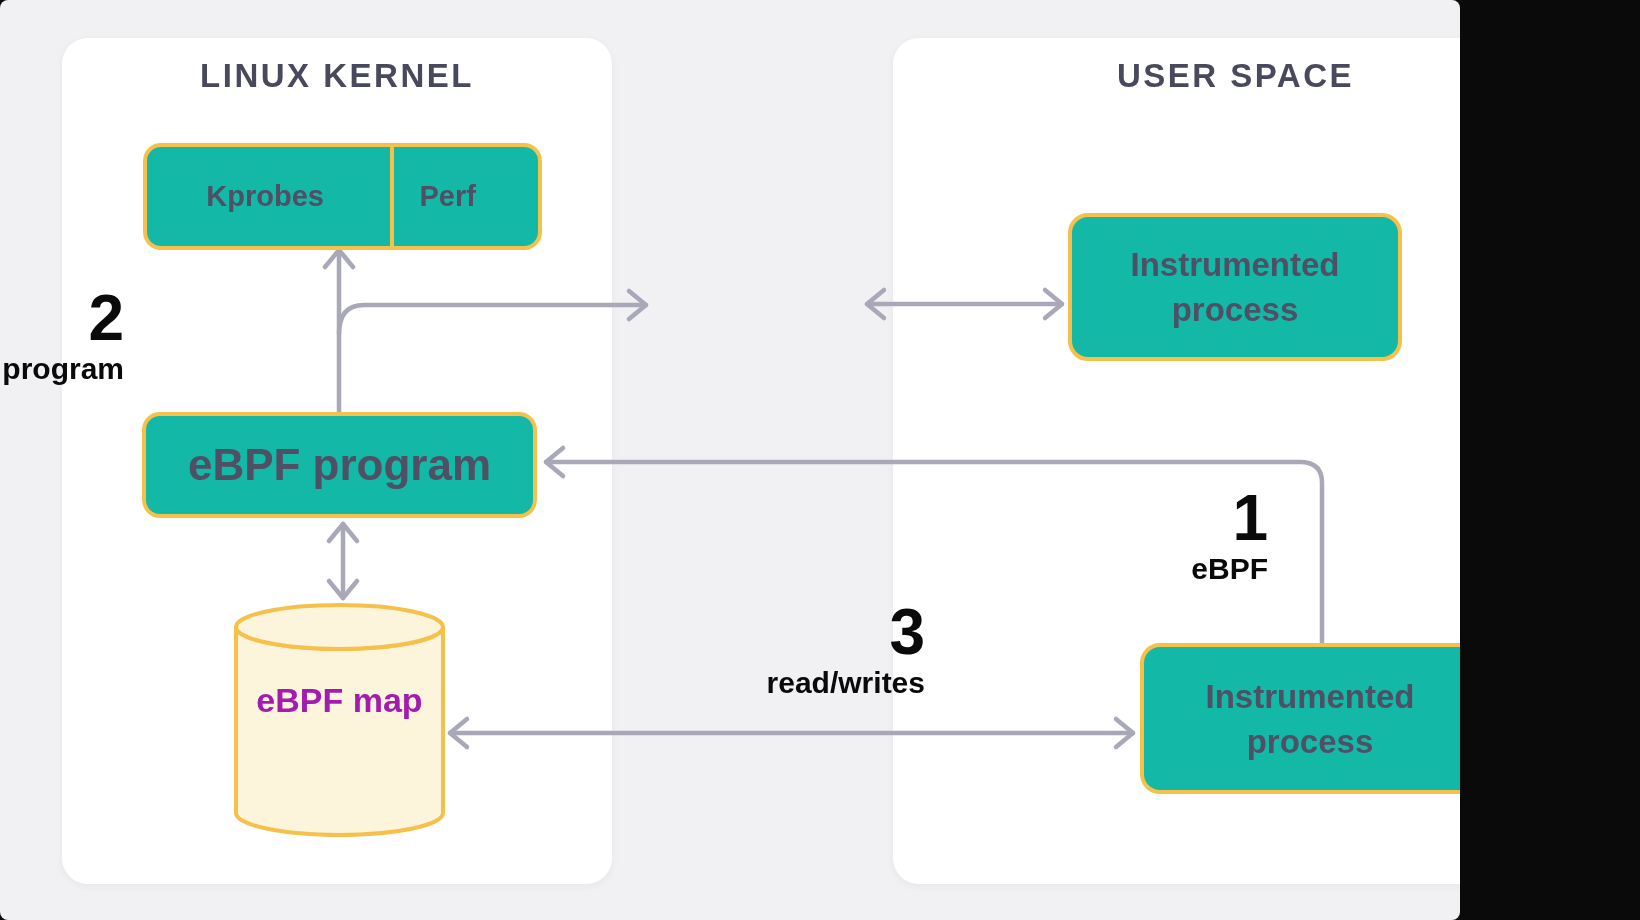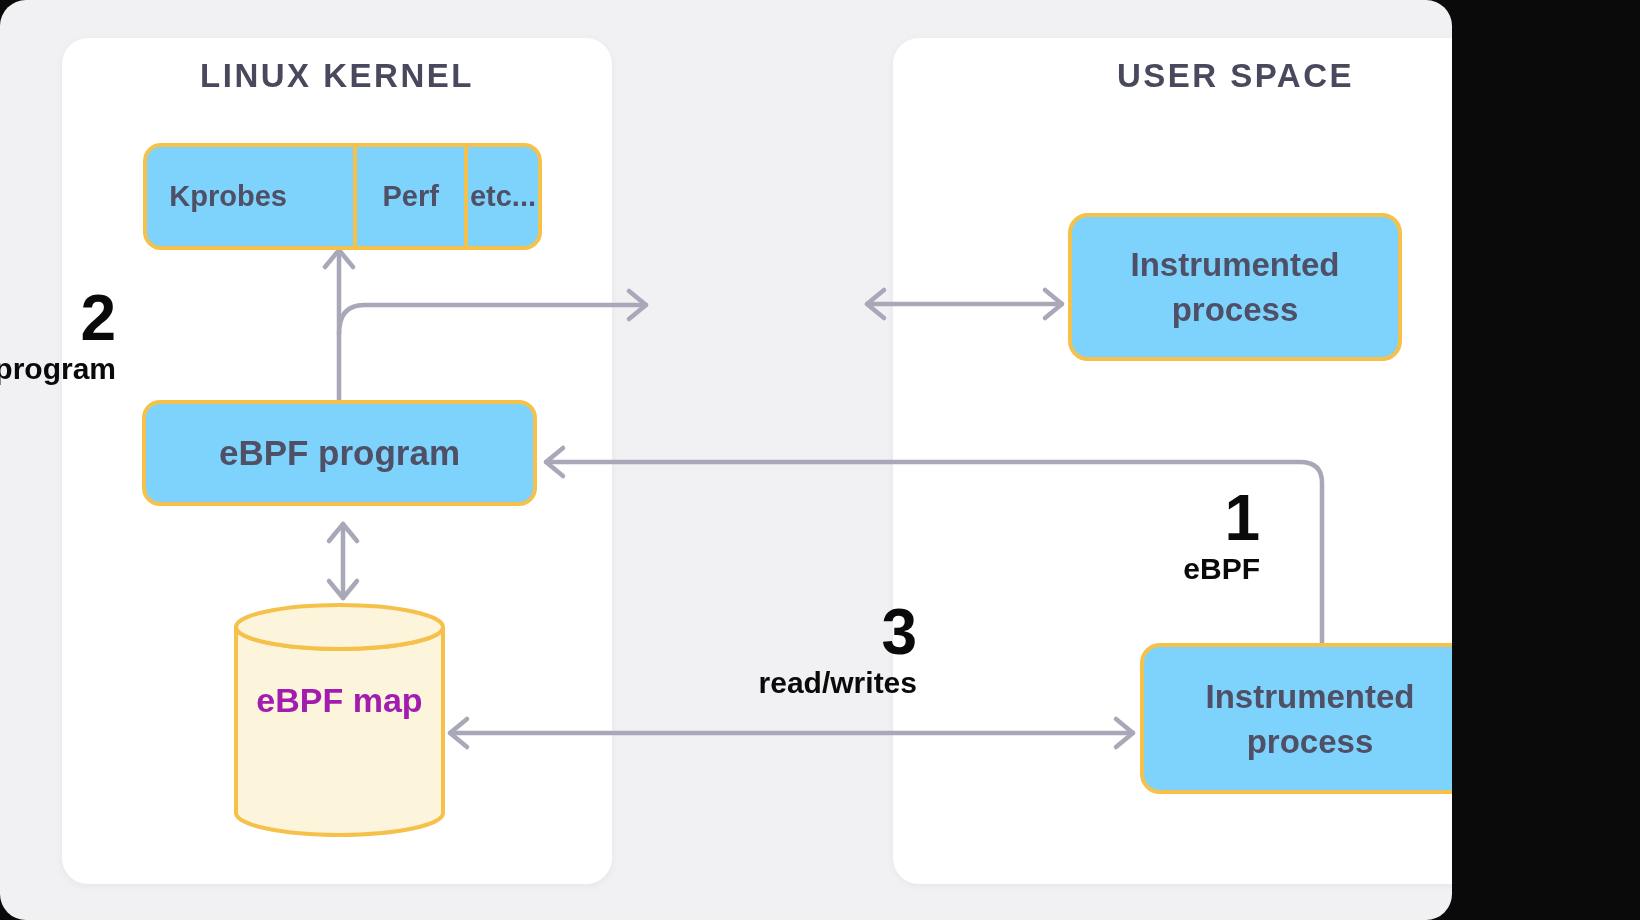--- a/index.html
+++ b/index.html
@@ -6,22 +6,23 @@
     margin: 0;
     padding: 0;
     background: #0a0a0a;
     font-family: "Liberation Sans", sans-serif;
   }
   #stage {
     position: relative;
     width: 1452px;
     height: 920px;
     background: #F1F1F4;
-    border-radius: 26px;
+    border-radius: 8px;
     overflow: hidden;
+    padding-left: 8px;
   }
   .panel {
     position: absolute;
     top: 38px;
     height: 846px;
     background: #FFFFFF;
     border-radius: 26px;
     box-shadow: 0 2px 8px rgba(30,30,60,0.05);
   }
   #panel-kernel { left: 62px;  width: 550px; }
@@ -34,21 +35,21 @@
     font-weight: 800;
     letter-spacing: 2.5px;
     color: #49495E;
     text-align: center;
   }
   #title-kernel { left: 62px;  width: 550px; }
   #title-user   { left: 893px; width: 685px; }
 
   .node {
     position: absolute;
-    background: #7dd3fc;
+    background: #14b8a6;
     border: 4px solid #F6C14B;
     box-sizing: border-box;
     display: flex;
     align-items: center;
     justify-content: center;
     text-align: center;
     color: #4F4F66;
     font-weight: 700;
   }
   #hooks-row {
@@ -66,22 +67,22 @@
   .hook-cell + .hook-cell { border-left: 4px solid #F6C14B; }
   #cell-kprobes { flex: 0 0 41.5%; }
   #cell-perf    { flex: 0 0 27.3%; margin-left: 44px; }
   #cell-etc     { flex: 1 1 auto; }
 
   #node-uprobes {
     left: 657px; top: 247px; width: 208px; height: 108px;
     border-radius: 16px; font-size: 28px;
   }
   #node-program {
-    left: 142px; top: 400px; width: 395px; height: 106px;
-    border-radius: 18px; font-size: 35px;
+    left: 142px; top: 412px; width: 395px; height: 106px;
+    border-radius: 18px; font-size: 44px;
   }
   #node-proc-top {
     left: 1068px; top: 213px; width: 334px; height: 148px;
     border-radius: 20px; font-size: 33px; line-height: 45px;
     padding: 0 30px;
   }
   #node-proc-bottom {
     left: 1140px; top: 643px; width: 340px; height: 151px;
     border-radius: 20px; font-size: 33px; line-height: 45px;
     padding: 0 30px;
@@ -161,21 +162,20 @@
 
     <g fill="#FDF4DC" stroke="#F6C14B" stroke-width="4">
       <path d="M236,627 L236,813 A103.5,22 0 0 0 443,813 L443,627 A103.5,22 0 0 1 236,627 Z"></path>
       <ellipse cx="339.5" cy="627" rx="103.5" ry="22"></ellipse>
     </g>
   </svg>
 
   <div class="node" id="hooks-row">
     <div class="hook-cell" id="cell-kprobes">Kprobes</div>
     <div class="hook-cell" id="cell-perf">Perf</div>
-    <div class="hook-cell" id="cell-etc">etc...</div>
   </div>
 
 
   <div class="node" id="node-program">eBPF program</div>
 
   <div id="map-label">eBPF map</div>
 
   <div class="node" id="node-proc-top">Instrumented process</div>
 
   <div class="node" id="node-proc-bottom">Instrumented process</div>

